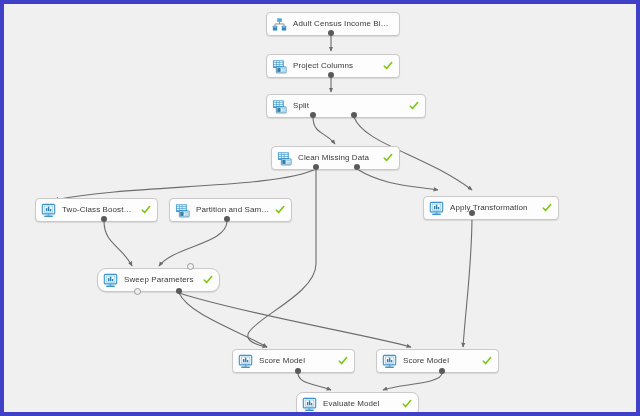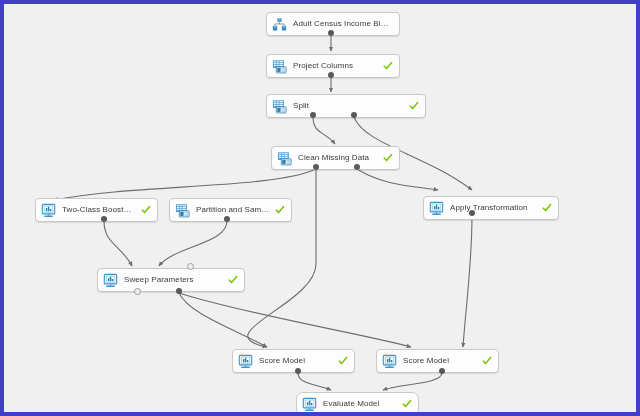--- a/index.html
+++ b/index.html
@@ -243,21 +243,21 @@
             <rect x="7.3" y="3.9" width="1.6" height="4.9" fill="#2f7fae"></rect>
             <rect x="9.4" y="6.3" width="1.6" height="2.5" fill="#2f7fae"></rect>
             <rect x="7.1" y="11.6" width="1.8" height="2" fill="#5aa9d6"></rect>
             <rect x="3.4" y="13.4" width="9.2" height="1.5" rx="0.6" fill="#3f93cc"></rect>
           </svg>
           <span class="lbl">Apply Transformation</span>
           <svg class="chk" viewBox="0 0 12 12">
             <path d="M1.6,6.2 L4.3,9.1 L10.4,1.9" fill="none" stroke="#7ac70c" stroke-width="1.9" stroke-linecap="round" stroke-linejoin="round"></path>
           </svg>
         </div>
-        <div class="node" style="left: 93px; top: 264px; width: 148px;">
+        <div class="node" style="left: 93px; top: 264px; width: 123px; border-radius: 9px;">
           <svg class="ic" viewBox="0 0 16 16">
             <rect x="1.4" y="1.4" width="13.2" height="10.2" rx="1" fill="#ffffff" stroke="#3f93cc" stroke-width="1.2"></rect>
             <rect x="3.4" y="3.2" width="9.2" height="6.6" fill="none" stroke="#7fbfe3" stroke-width="0.8"></rect>
             <rect x="5.2" y="5.4" width="1.6" height="3.4" fill="#2f7fae"></rect>
             <rect x="7.3" y="3.9" width="1.6" height="4.9" fill="#2f7fae"></rect>
             <rect x="9.4" y="6.3" width="1.6" height="2.5" fill="#2f7fae"></rect>
             <rect x="7.1" y="11.6" width="1.8" height="2" fill="#5aa9d6"></rect>
             <rect x="3.4" y="13.4" width="9.2" height="1.5" rx="0.6" fill="#3f93cc"></rect>
           </svg>
           <span class="lbl">Sweep Parameters</span>

